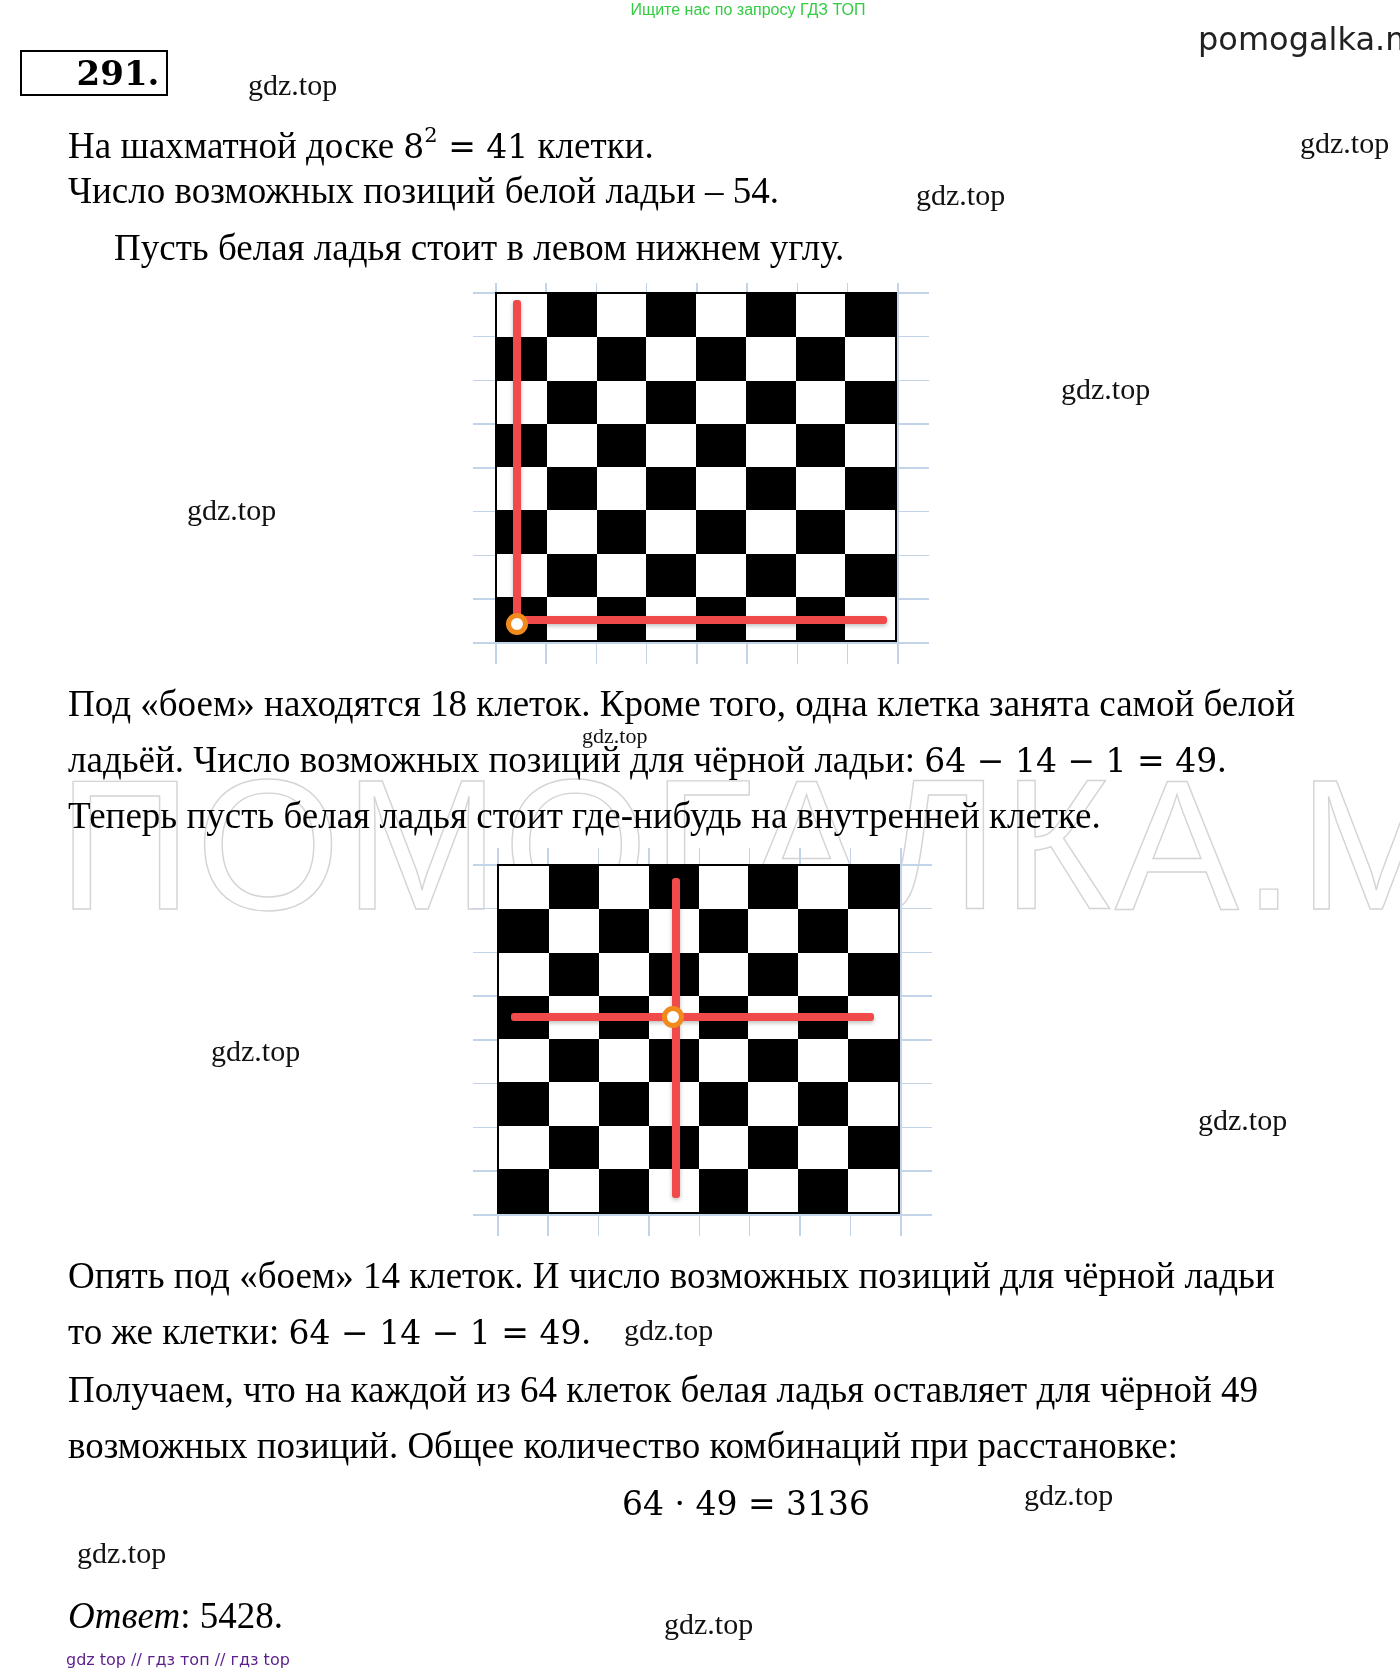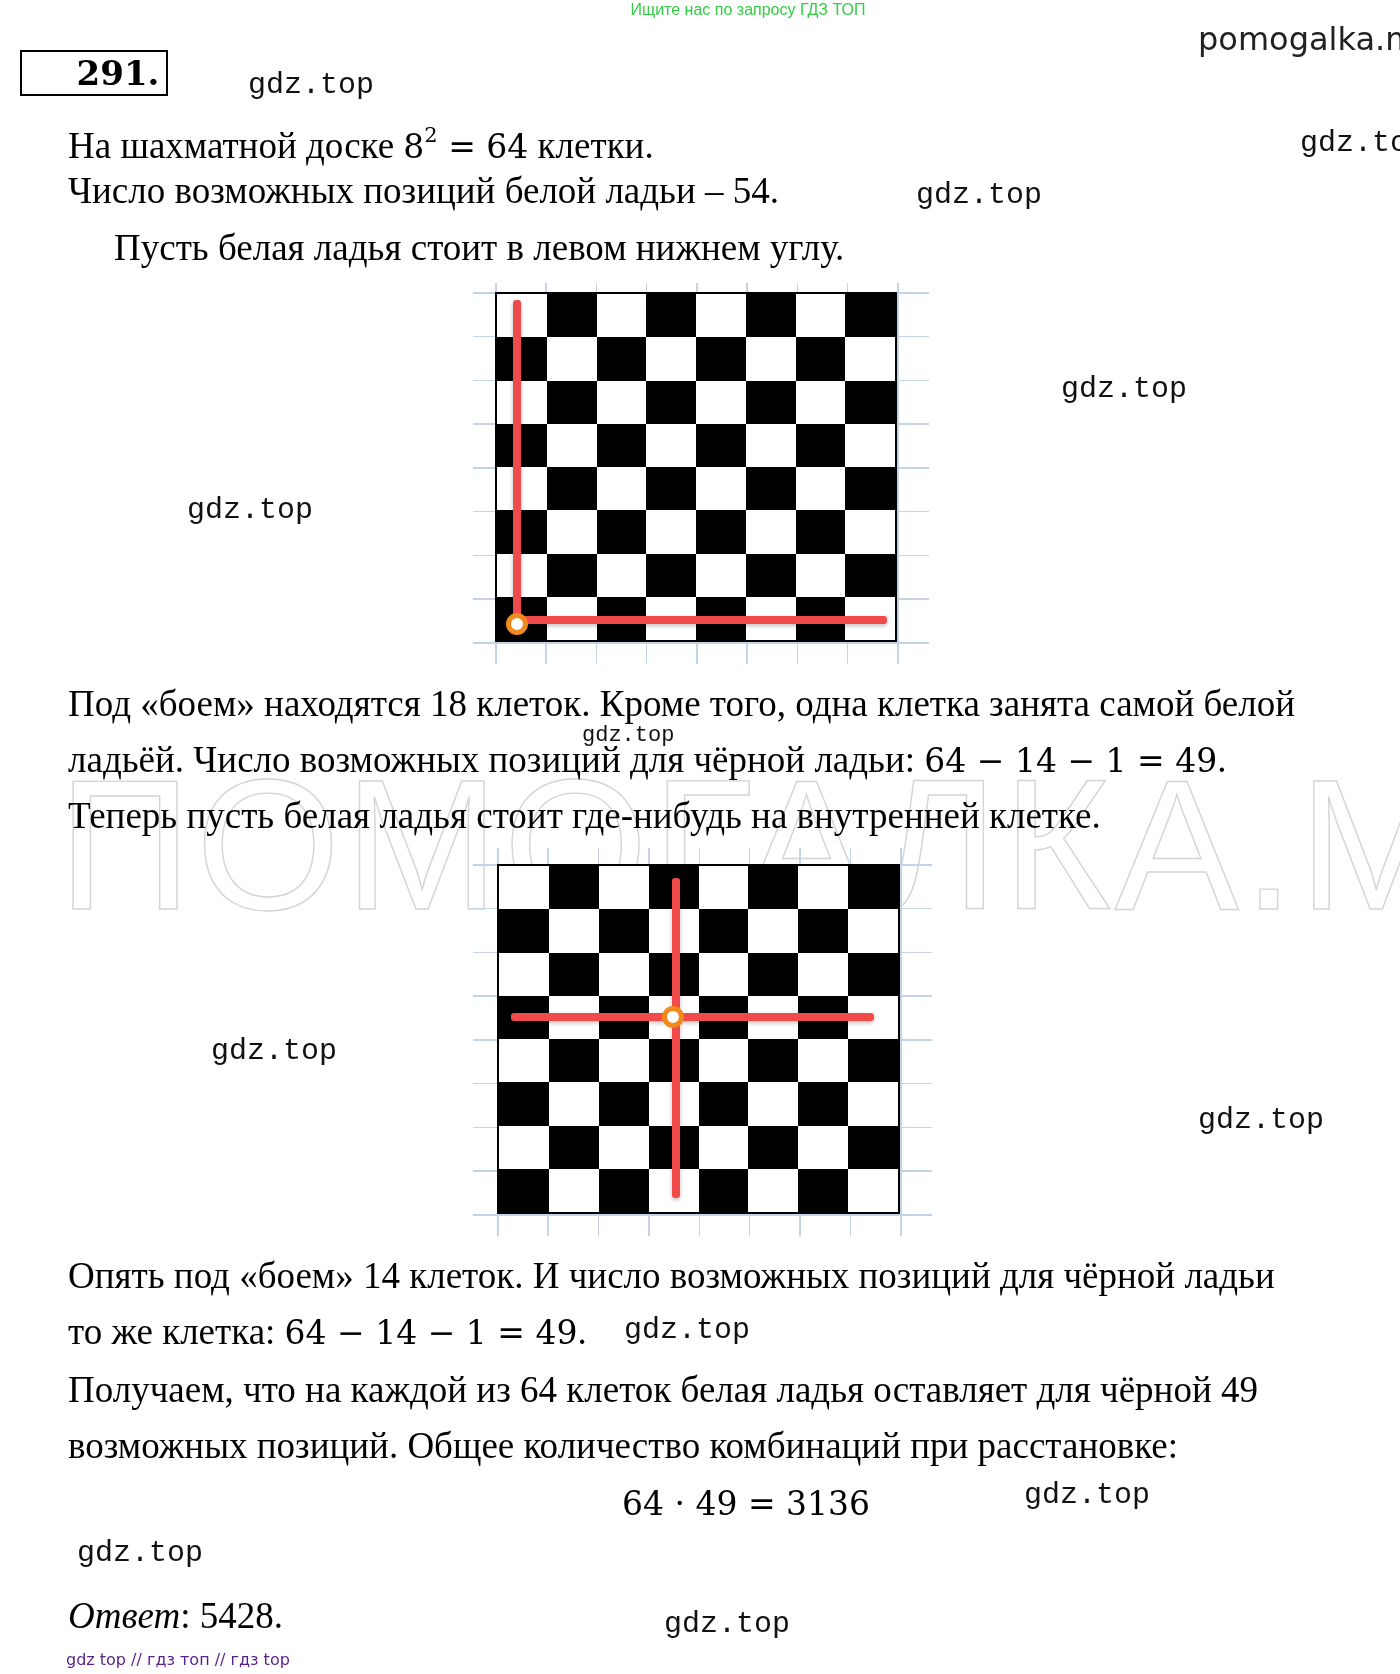--- a/index.html
+++ b/index.html
@@ -1,20 +1,20 @@
 <!DOCTYPE html>
 <html><head>
 <meta charset="utf-8">
 <style>
   html, body { margin:0; padding:0; background:#ffffff; }
   body { width:1400px; height:1674px; position:relative; overflow:hidden; font-family:"Liberation Serif", serif; color:#000; }
   .abs { position:absolute; white-space:nowrap;padding-left:48px; }
   .top-banner { left:0; width:1400px; top:1px; text-align:center; font-family:"Liberation Sans", sans-serif; font-size:16px; color:#33cc44; }
   .site-logo { left:1150px; top:20px; font-family:"DejaVu Sans", sans-serif; font-size:32px; color:#222; }
-  .wm { font-family:Liberation Mono, monospace; font-size:30px; color:#111; }
+  .wm { font-family:Liberation Serif, serif; font-size:30px; color:#111; }
   .wm-small { font-size:22px; }
   .task-num { left:20px; top:50px; width:96px; height:42px; border:2.5px solid #000; font-family:"DejaVu Serif", serif; font-weight:bold; font-size:34px; line-height:42px; text-align:center; }
   .line { left:20px; font-size:37px; line-height:40px; }
   .math { font-family:"DejaVu Serif", serif; font-size:33px; }
   .sup { font-size:21px; vertical-align:16px; }
   .big-wm { left:10px; top:770px; width:1390px; font-family:"Liberation Sans", sans-serif; font-size:186px; line-height:150px; color:transparent; -webkit-text-stroke:1.4px #d4d4d4; letter-spacing:4px; transform:scaleX(1.0); transform-origin:left; }
   .board-wrap { position:absolute; }
   .gridline-h { position:absolute; height:1.5px; background:#c3d3e8; }
   .gridline-v { position:absolute; width:1.5px; background:#c3d3e8; }
   .board { position:absolute; display:grid; grid-template-columns:repeat(8,1fr); grid-template-rows:repeat(8,1fr); border:2px solid #000; box-sizing:border-box; }
@@ -43,21 +43,21 @@
 <div class="abs wm" style="left:139px;top:493px;">gdz.top</div>
 <div class="abs wm wm-small" style="left:534px;top:723px;">gdz.top</div>
 <div class="abs wm" style="left:163px;top:1034px;">gdz.top</div>
 <div class="abs wm" style="left:1150px;top:1103px;">gdz.top</div>
 <div class="abs wm" style="left:576px;top:1313px;">gdz.top</div>
 <div class="abs wm" style="left:976px;top:1478px;">gdz.top</div>
 <div class="abs wm" style="left:29px;top:1536px;">gdz.top</div>
 <div class="abs wm" style="left:616px;top:1607px;">gdz.top</div>
 
 <div class="abs line" style="top:115px;">
-  <span>На шахматной доске </span><span class="math">8</span><span class="math sup">2</span><span class="math"> = 64</span><span> клетки.</span>
+  <span>На шахматной доске </span><span class="math">8</span><span class="math sup">2</span><span class="math"> = 41</span><span> клетки.</span>
 </div>
 <div class="abs line" style="top:171px;">
   <span>Число возможных позиций белой ладьи – </span><span>54</span><span>.</span>
 </div>
 <div class="abs line" style="top:228px;margin-left:46px;">Пусть белая ладья стоит в левом нижнем углу.</div>
 
 <div class="board-wrap" id="board1" style="left:473px;top:283px;width:460px;height:383px;">
     <div class="gridline-h" style="left: 0px; width: 456px; top: 9px; background: rgb(195, 211, 232);"></div>
     <div class="gridline-v" style="top: 0px; height: 381px; left: 22px; background: rgb(195, 211, 232);"></div>
     <div class="gridline-h" style="left: 0px; width: 456px; top: 52.75px; background: rgb(195, 211, 232);"></div>
@@ -238,21 +238,21 @@
       <div class="cell dark"></div>
       <div class="cell light"></div>
     </div>
     <div class="rook-line" style="left: 38px; top: 165.125px; width: 363px; height: 8px; background: rgb(240, 74, 74);"></div>
     <div class="rook-line" style="left: 199.312px; top: 30px; width: 8px; height: 320px; background: rgb(240, 74, 74);"></div>
     <div class="rook-dot" style="left: 189.312px; top: 158.125px; border-color: rgb(240, 138, 28);"></div>
   </div>
 
 <div class="abs line" style="top:1256px;">Опять под «боем» 14 клеток. И число возможных позиций для чёрной ладьи</div>
 <div class="abs line" style="top:1312px;">
-  <span>то же клетка: </span><span class="math">64 − 14 − 1 = 49</span><span>.</span>
+  <span>то же клетки: </span><span class="math">64 − 14 − 1 = 49</span><span>.</span>
 </div>
 <div class="abs line" style="top:1370px;">Получаем, что на каждой из 64 клеток белая ладья оставляет для чёрной 49</div>
 <div class="abs line" style="top:1426px;">возможных позиций. Общее количество комбинаций при расстановке:</div>
 <div class="abs math" style="left:574px;top:1484px;line-height:40px;">64 · 49 = 3136</div>
 
 <div class="abs line" style="top:1596px;">
   <span class="answer-label">Ответ</span><span>: 5428.</span>
 </div>
 
 <div class="abs footer">gdz top  //  гдз топ  //  гдз top</div>

